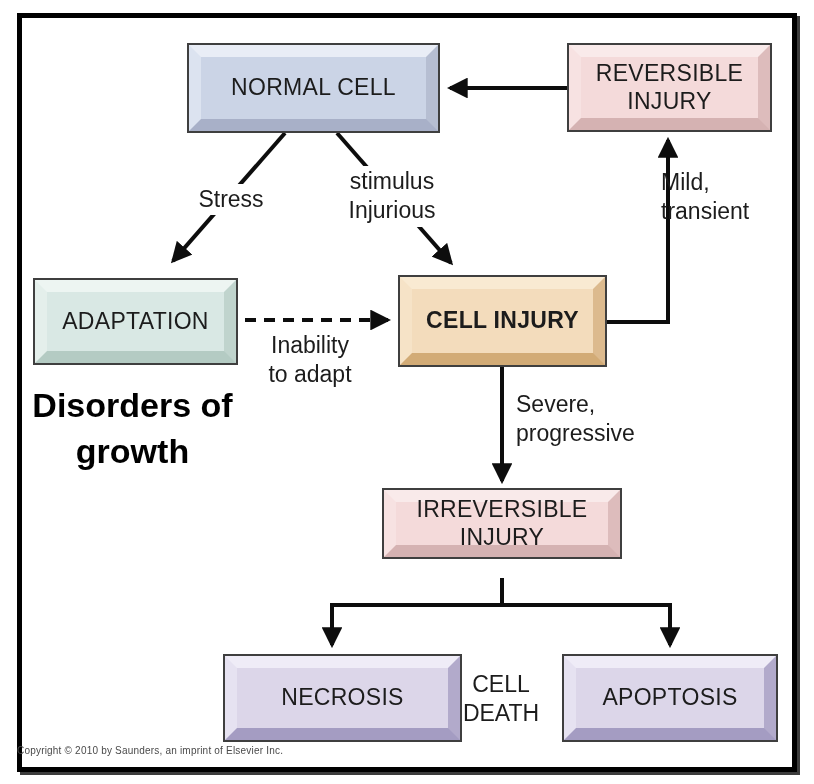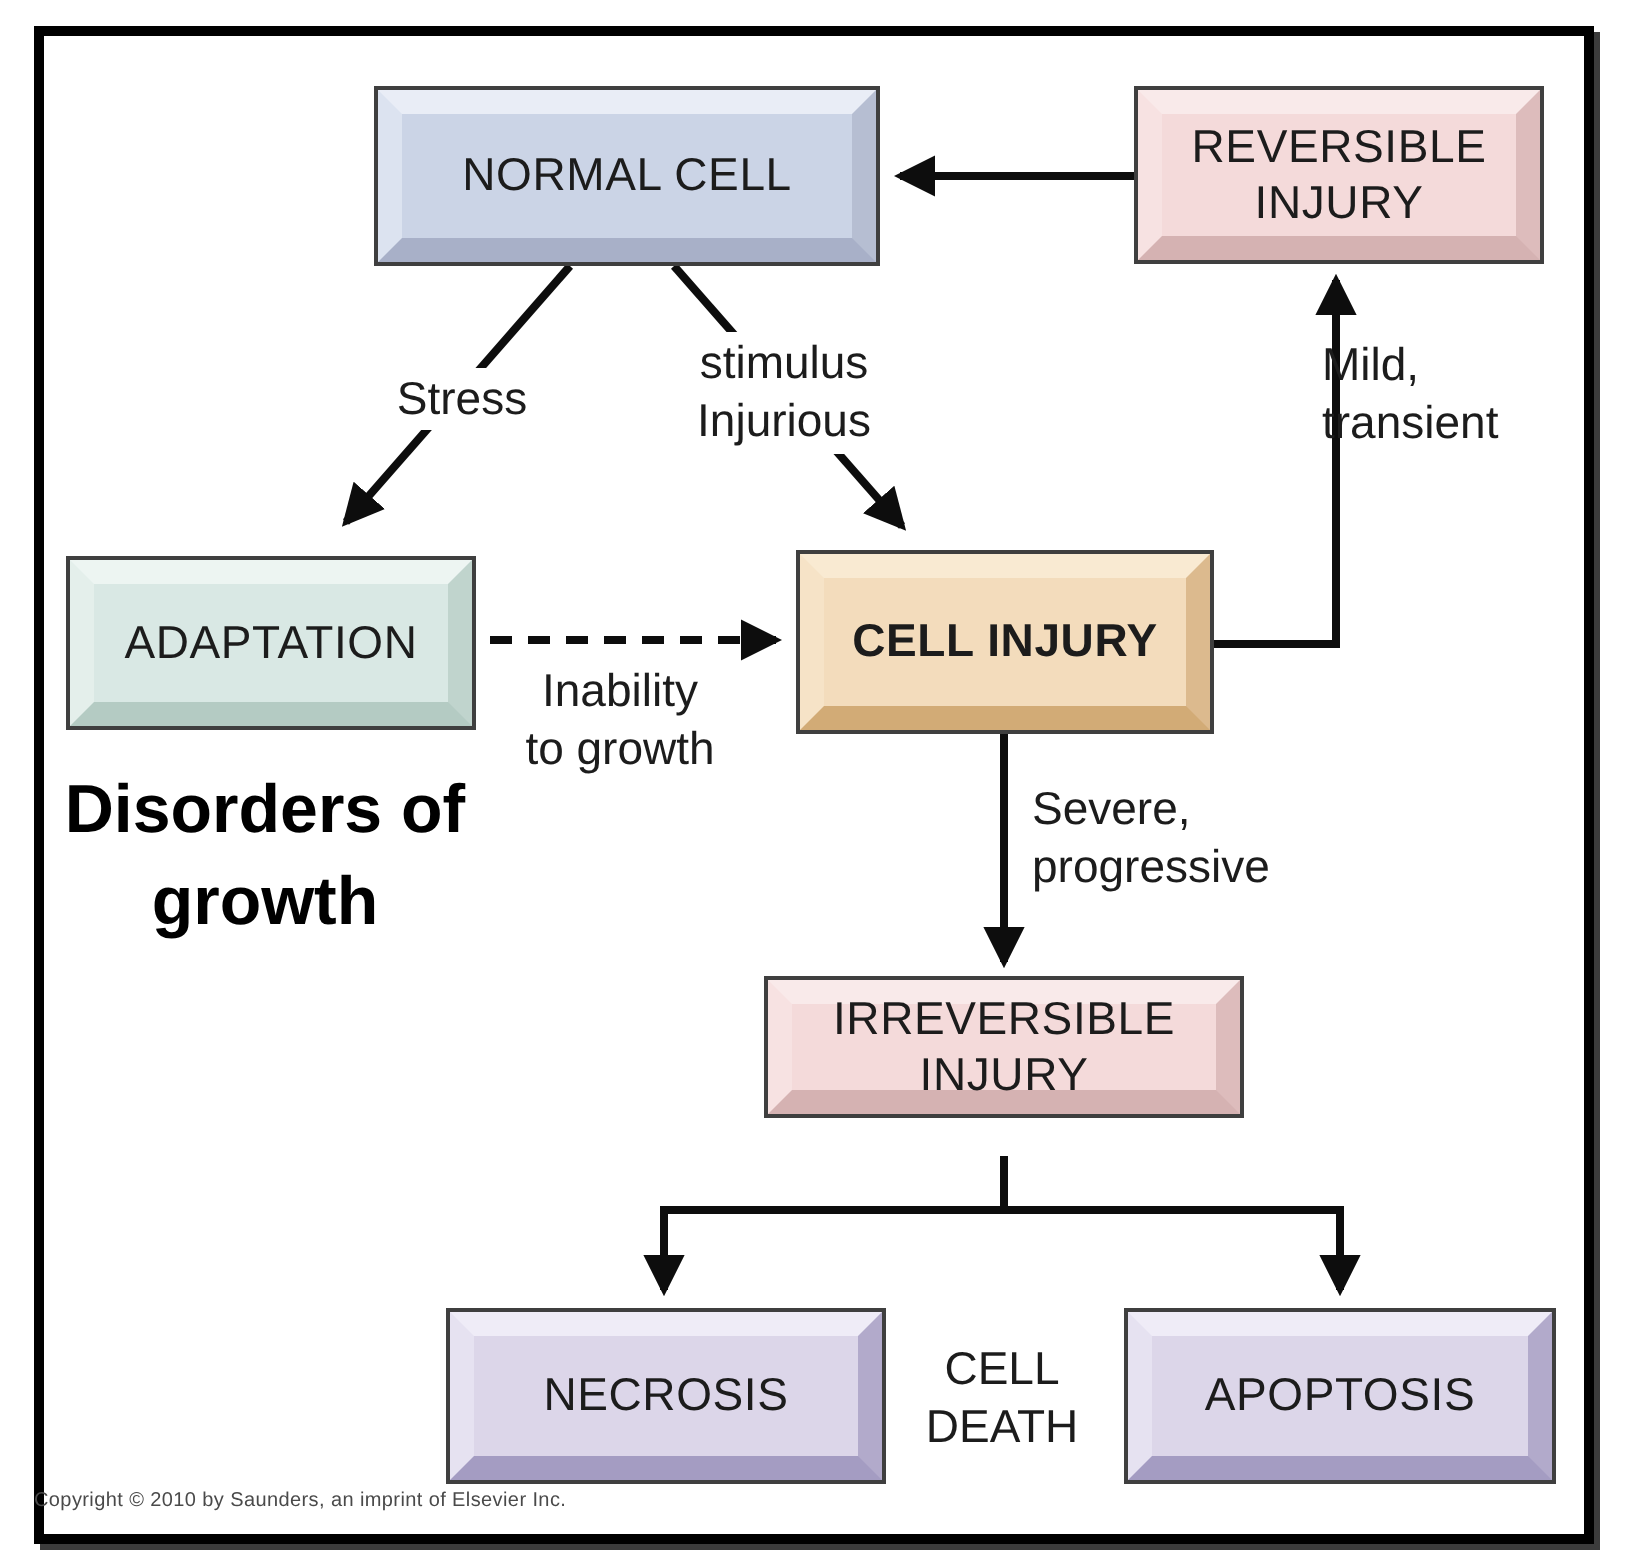--- a/index.html
+++ b/index.html
@@ -103,21 +103,21 @@
   </div>
 
   <div class="fbox pink" style="left:382px; top:488px; width:240px; height:71px;">
     <div class="bevel"></div>
     <div class="face">
       <span>IRREVERSIBLE</span>
       <span>INJURY</span>
     </div>
   </div>
 
-  <div class="fbox purple" style="left:223px; top:654px; width:220px; height:88px;">
+  <div class="fbox purple" style="left:223px; top:654px; width:239px; height:88px;">
     <div class="bevel"></div>
     <div class="face">
       <span>NECROSIS</span>
     </div>
   </div>
 
   <div class="fbox purple" style="left:562px; top:654px; width:216px; height:88px;">
     <div class="bevel"></div>
     <div class="face">
       <span>APOPTOSIS</span>
@@ -133,21 +133,21 @@
     <span>Injurious</span>
   </div>
 
   <div class="lbl" style="left:661px; top:168px;">
     <span>Mild,</span>
     <span>transient</span>
   </div>
 
   <div class="lbl center" style="left:255px; top:331px; width:110px;">
     <span>Inability</span>
-    <span>to growth</span>
+    <span>to adapt</span>
   </div>
 
   <div class="lbl" style="left:516px; top:390px;">
     <span>Severe,</span>
     <span>progressive</span>
   </div>
 
   <div class="annot-bold" style="left:30px; top:383px; width:205px;">
     <span style="display:block">Disorders of</span>
     <span style="display:block">growth</span>

